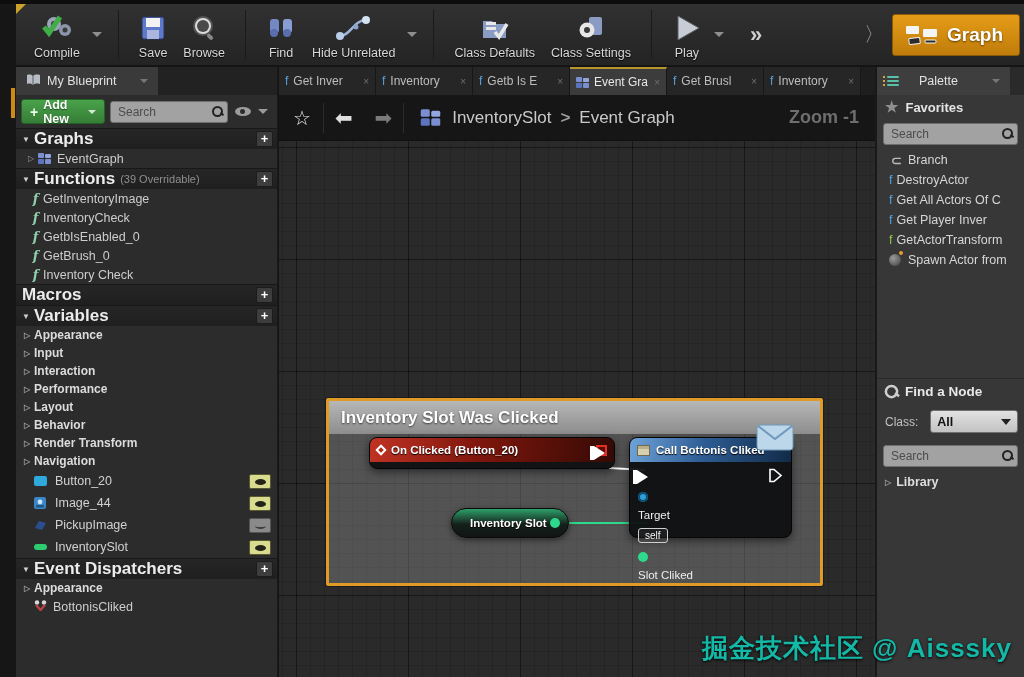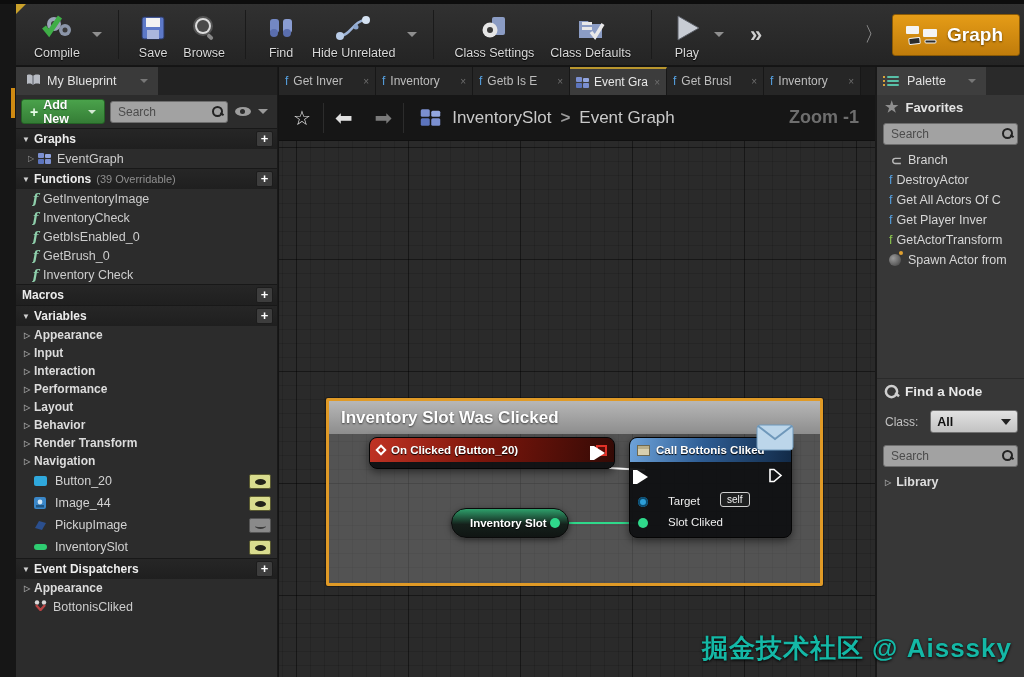--- a/index.html
+++ b/index.html
@@ -55,21 +55,21 @@
   .mag { width:13px; height:13px; position:relative; display:inline-block; }
   .mag::before { content:""; position:absolute; left:1px; top:1px; width:7px; height:7px; border:2px solid #222; border-radius:50%; }
   .mag::after { content:""; position:absolute; left:9px; top:8px; width:4px; height:2px; background:#222; transform:rotate(40deg); }
   .eye-tool { display:flex; align-items:center; gap:3px; margin-left:2px; }
   .eye-glyph { width:16px; height:9px; background:#9d9d9d; border-radius:50%; position:relative; }
   .eye-glyph::after { content:""; position:absolute; left:5px; top:2px; width:5px; height:5px; background:#2c2c2c; border-radius:50%; }
 
   .sect { height:21px; background:linear-gradient(#262626,#1f1f1f); display:flex; align-items:center;
           padding:0 4px 0 6px; border-top:1px solid #181818; cursor:pointer; }
   .sect .arr { font-size:8px; color:#cfcfcf; margin-right:4px; }
-  .sect .h { font-size:12px; font-weight:bold; color:#ececec; }
+  .sect .h { font-size:17px; font-weight:bold; color:#ececec; }
   .sect .meta { font-size:11px; color:#8f8f8f; margin-left:5px; font-weight:normal; }
   .sect .plusbtn { margin-left:auto; width:17px; height:16px; background:#3d3d3d; border:1px solid #1c1c1c; border-radius:2px;
                    color:#fff; font-weight:bold; font-size:13px; line-height:14px; text-align:center; cursor:pointer; }
   .row { height:19px; display:flex; align-items:center; padding-left:12px; font-size:12.5px; color:#cdcdcd; cursor:pointer; }
   .row .exp { font-size:8px; color:#9a9a9a; width:10px; }
   .row .fx { font-family:"DejaVu Serif",serif; font-style:italic; font-weight:bold; font-size:13px; width:15px; text-align:center; }
   .fx.teal { color:#8fd0ac; } .fx.blue { color:#55a0e0; } .fx.green { color:#8dc84e; }
   .catrow { height:18px; display:flex; align-items:center; padding-left:8px; font-size:12px; font-weight:bold; color:#dcdcdc; cursor:pointer; }
   .catrow .exp { font-size:8px; color:#9a9a9a; width:10px; }
   .varrow { height:22px; display:flex; align-items:center; padding-left:18px; padding-right:6px; font-size:12.5px; color:#d2d2d2; cursor:pointer; }
@@ -127,41 +127,41 @@
   .diamond { width:8px; height:8px; border:2px solid #fff; transform:rotate(45deg); background:#b02a1a; }
   .stopbox { margin-left:auto; width:11px; height:11px; border:2px solid #e03127; background:#5e0d08; }
   .fnbox { width:13px; height:11px; background:#d8cfae; border:1px solid #6f6950; box-shadow:inset 0 3px 0 #b8ae8a; }
   .execpin-out { position:absolute; right:9px; bottom:8px; width:0; height:0;
                  border-top:7px solid transparent; border-bottom:7px solid transparent; border-left:11px solid #fff; }
   .execpin-out::before { content:""; position:absolute; left:-15px; top:-7px; width:4px; height:14px; background:#fff; }
   .execpin-in { position:absolute; left:7px; top:32px; width:0; height:0;
                 border-top:7px solid transparent; border-bottom:7px solid transparent; border-left:11px solid #fff; }
   .execpin-in::before { content:""; position:absolute; left:-15px; top:-7px; width:4px; height:14px; background:#fff; }
   .execpin-hollow { position:absolute; right:8px; top:30px; }
-  .pinrow { display:flex; align-items:flex-end; gap:20px; padding-left:8px; margin-top:9px; }
+  .pinrow { display:flex; align-items:flex-start; gap:7px; padding-left:8px; margin-top:9px;flex-direction:column; }
   .pinrow .plabel { font-size:11.5px; color:#eee; }
   .pin-blue { width:10px; height:10px; border-radius:50%; background:#2e9fd8; box-shadow:inset 0 0 0 2px #0c4c70; }
   .pin-green { width:10px; height:10px; border-radius:50%; background:#2fd98b; }
   .selfbox { font-size:10px; color:#f0f0f0; border:1px solid #cfcfcf; border-radius:3px; padding:1px 6px; background:rgba(255,255,255,.05); }
 
   .getter { position:absolute; left:172px; top:367px; width:118px; height:30px; border-radius:15px;
             background:linear-gradient(#2ea06b, #15201b 55%, #101513); border:1px solid #0a0a0a;
             display:flex; align-items:center; box-shadow:0 2px 6px rgba(0,0,0,.5); }
   .getter .lbl { font-size:11.5px; font-weight:bold; color:#fff; margin-left:18px; text-shadow:0 1px 1px #000; }
   .getter .pin-green { margin-left:auto; margin-right:8px; }
 
   .wires { position:absolute; left:0; top:0; width:596px; height:536px; pointer-events:none; }
 
   .watermark { position:absolute; right:12px; bottom:11px; font-size:26px; font-weight:bold; color:#14b8a6;
                text-shadow:0 1px 3px #000; letter-spacing:1px; z-index:20; }
 
   
   .panel-right { position:absolute; left:875px; top:67px; width:149px; height:610px; background:#373737; border-left:2px solid #191919; }
   .pr-tabrow { height:28px; background:#2a2a2a; display:flex; }
-  .pr-tab { display:flex; align-items:center; gap:8px; background:#3e3e3e; padding:0 10px; font-size:12.5px; color:#e2e2e2; }
+  .pr-tab { display:flex; align-items:center; gap:20px; background:#3e3e3e; padding:0 10px; font-size:12.5px; color:#e2e2e2; }
   .list-icon { display:inline-flex; flex-direction:column; gap:2px; }
   .list-icon i { width:12px; height:2px; background:#58c0a8; border-radius:1px; position:relative; }
   .list-icon i::before { content:""; position:absolute; left:-4px; top:0; width:2px; height:2px; background:#d8a23a; }
   .fav-row { height:24px; display:flex; align-items:center; gap:7px; padding-left:8px; font-size:13px; font-weight:bold; color:#e4e4e4; }
   .fav-star { color:#8f8f8f; font-size:15px; }
   .pr-search { padding:4px 6px 5px; }
   .pr-search .searchbox input { width:135px; }
   .prow { height:20px; display:flex; align-items:center; gap:4px; padding-left:12px; font-size:12.5px; color:#d6d6d6;
           white-space:nowrap; overflow:hidden; cursor:pointer; }
   .branch-glyph { color:#b9b9b9; font-weight:bold; font-size:13px; width:15px; text-align:center; }
@@ -252,37 +252,37 @@
         </span>
         <span class="lbl">Hide Unrelated</span>
       </div>
       <span class="caret"></span>
     </div>
     <div class="tsep"></div>
     <div class="tgroup">
       <div class="tbtn">
         <span class="ticon">
           <svg width="30" height="28" viewBox="0 0 30 28">
-              <rect x="13" y="3" width="13" height="18" rx="2" fill="#8b9cc4"></rect>
-              <circle cx="11" cy="16" r="7.5" fill="#e6e6e6"></circle>
-              <circle cx="11" cy="16" r="3" fill="#3a3a3a"></circle>
-            </svg>
-        </span>
-        <span class="lbl">Class Settings</span>
-      </div>
-      <div class="tbtn">
-        <span class="ticon">
-          <svg width="30" height="28" viewBox="0 0 30 28">
               <path d="M3 7 h9 l2 3 h12 v14 h-23 z" fill="#8b9cc4"></path>
               <rect x="6" y="8" width="10" height="3" fill="#e8e8e8"></rect>
               <rect x="6" y="13" width="10" height="3" fill="#e8e8e8"></rect>
               <path d="M15 18 L19 23 L27 10" stroke="#e8e8e8" stroke-width="3.5" fill="none"></path>
             </svg>
         </span>
         <span class="lbl">Class Defaults</span>
+      </div>
+      <div class="tbtn">
+        <span class="ticon">
+          <svg width="30" height="28" viewBox="0 0 30 28">
+              <rect x="13" y="3" width="13" height="18" rx="2" fill="#8b9cc4"></rect>
+              <circle cx="11" cy="16" r="7.5" fill="#e6e6e6"></circle>
+              <circle cx="11" cy="16" r="3" fill="#3a3a3a"></circle>
+            </svg>
+        </span>
+        <span class="lbl">Class Settings</span>
       </div>
     </div>
     <div class="tsep"></div>
     <div class="tgroup">
       <div class="tbtn">
         <span class="ticon">
           <svg width="30" height="30" viewBox="0 0 30 30">
               <path d="M6 3 L27 15 L6 27 z" fill="#c8ccd4" stroke="#5a5e66"></path>
             </svg>
         </span>

